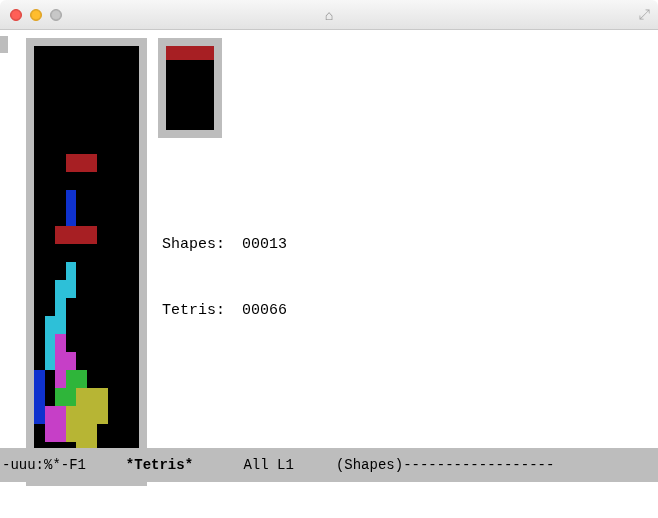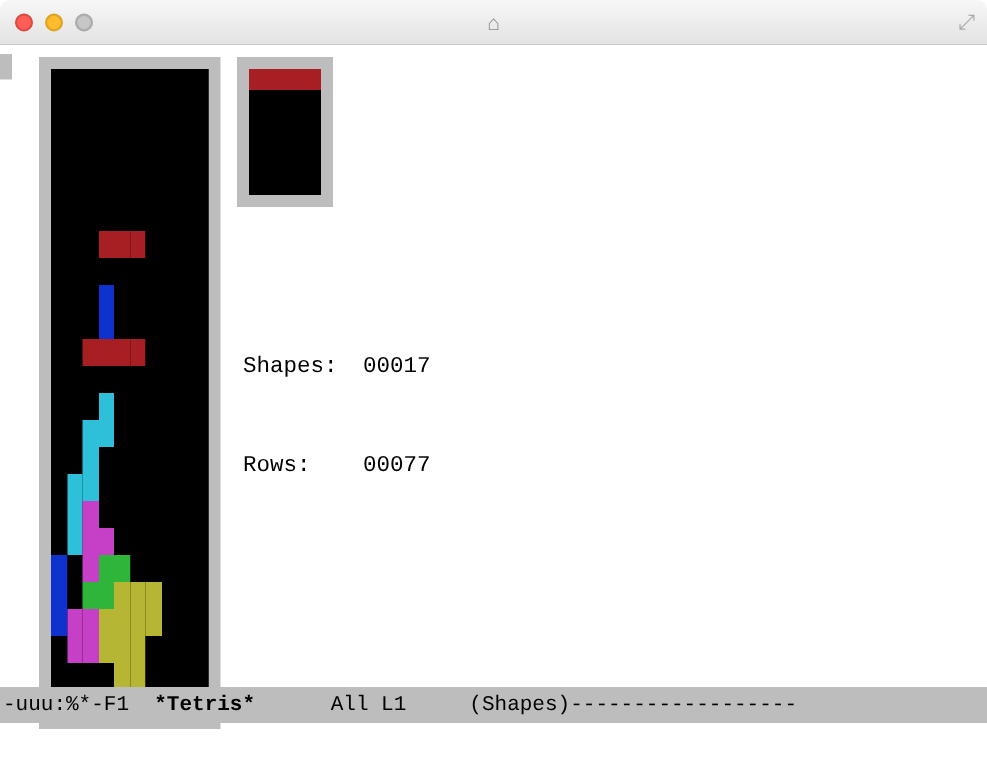--- a/index.html
+++ b/index.html
@@ -123,31 +123,31 @@
     white-space: pre;
   }
   .stats .row { display: flex; }
   .stats .label { width: 80px; }
 
   
   .modeline {
     position: absolute;
     left: 0; bottom: 18px;
     width: 100%;
-    height: 24px;
+    height: 34px;
     background: #bdbdbd;
     color: #000;
     display: flex;
     align-items: center;
     font-size: 14px;
     white-space: pre;
     overflow: hidden;
     padding-left: 2px;
   }
-  .modeline .buf { font-weight: bold; }
+  .modeline .buf { font-weight: bold; margin-left: 23px; }
 
   
   .c-empty  { background: #000; }
   .c-red    { background: #a71f23; }
   .c-blue   { background: #0f32ce; }
   .c-cyan   { background: #2dc0d8; }
   .c-magenta{ background: #c63fc7; }
   .c-green  { background: #2fb53a; }
   .c-olive  { background: #b7b534; }
 </style>
@@ -443,25 +443,25 @@
           <div class="c-empty"></div>
           <div class="c-empty"></div>
           <div class="c-empty"></div>
         </div>
     </div>
   </div>
 
   <div class="stats">
     <div class="row">
       <span class="label">Shapes:</span>
-      <span>00017</span>
+      <span>00013</span>
     </div>
     <div class="row">
-      <span class="label">Rows:</span>
-      <span>00077</span>
+      <span class="label">Tetris:</span>
+      <span>00066</span>
     </div>
   </div>
 
   <div class="modeline">
     <span>-uuu:%*-F1</span>
     <span>  </span>
     <span class="buf">*Tetris*</span>
     <span>      </span>
     <span>All L1</span>
     <span>     </span>

